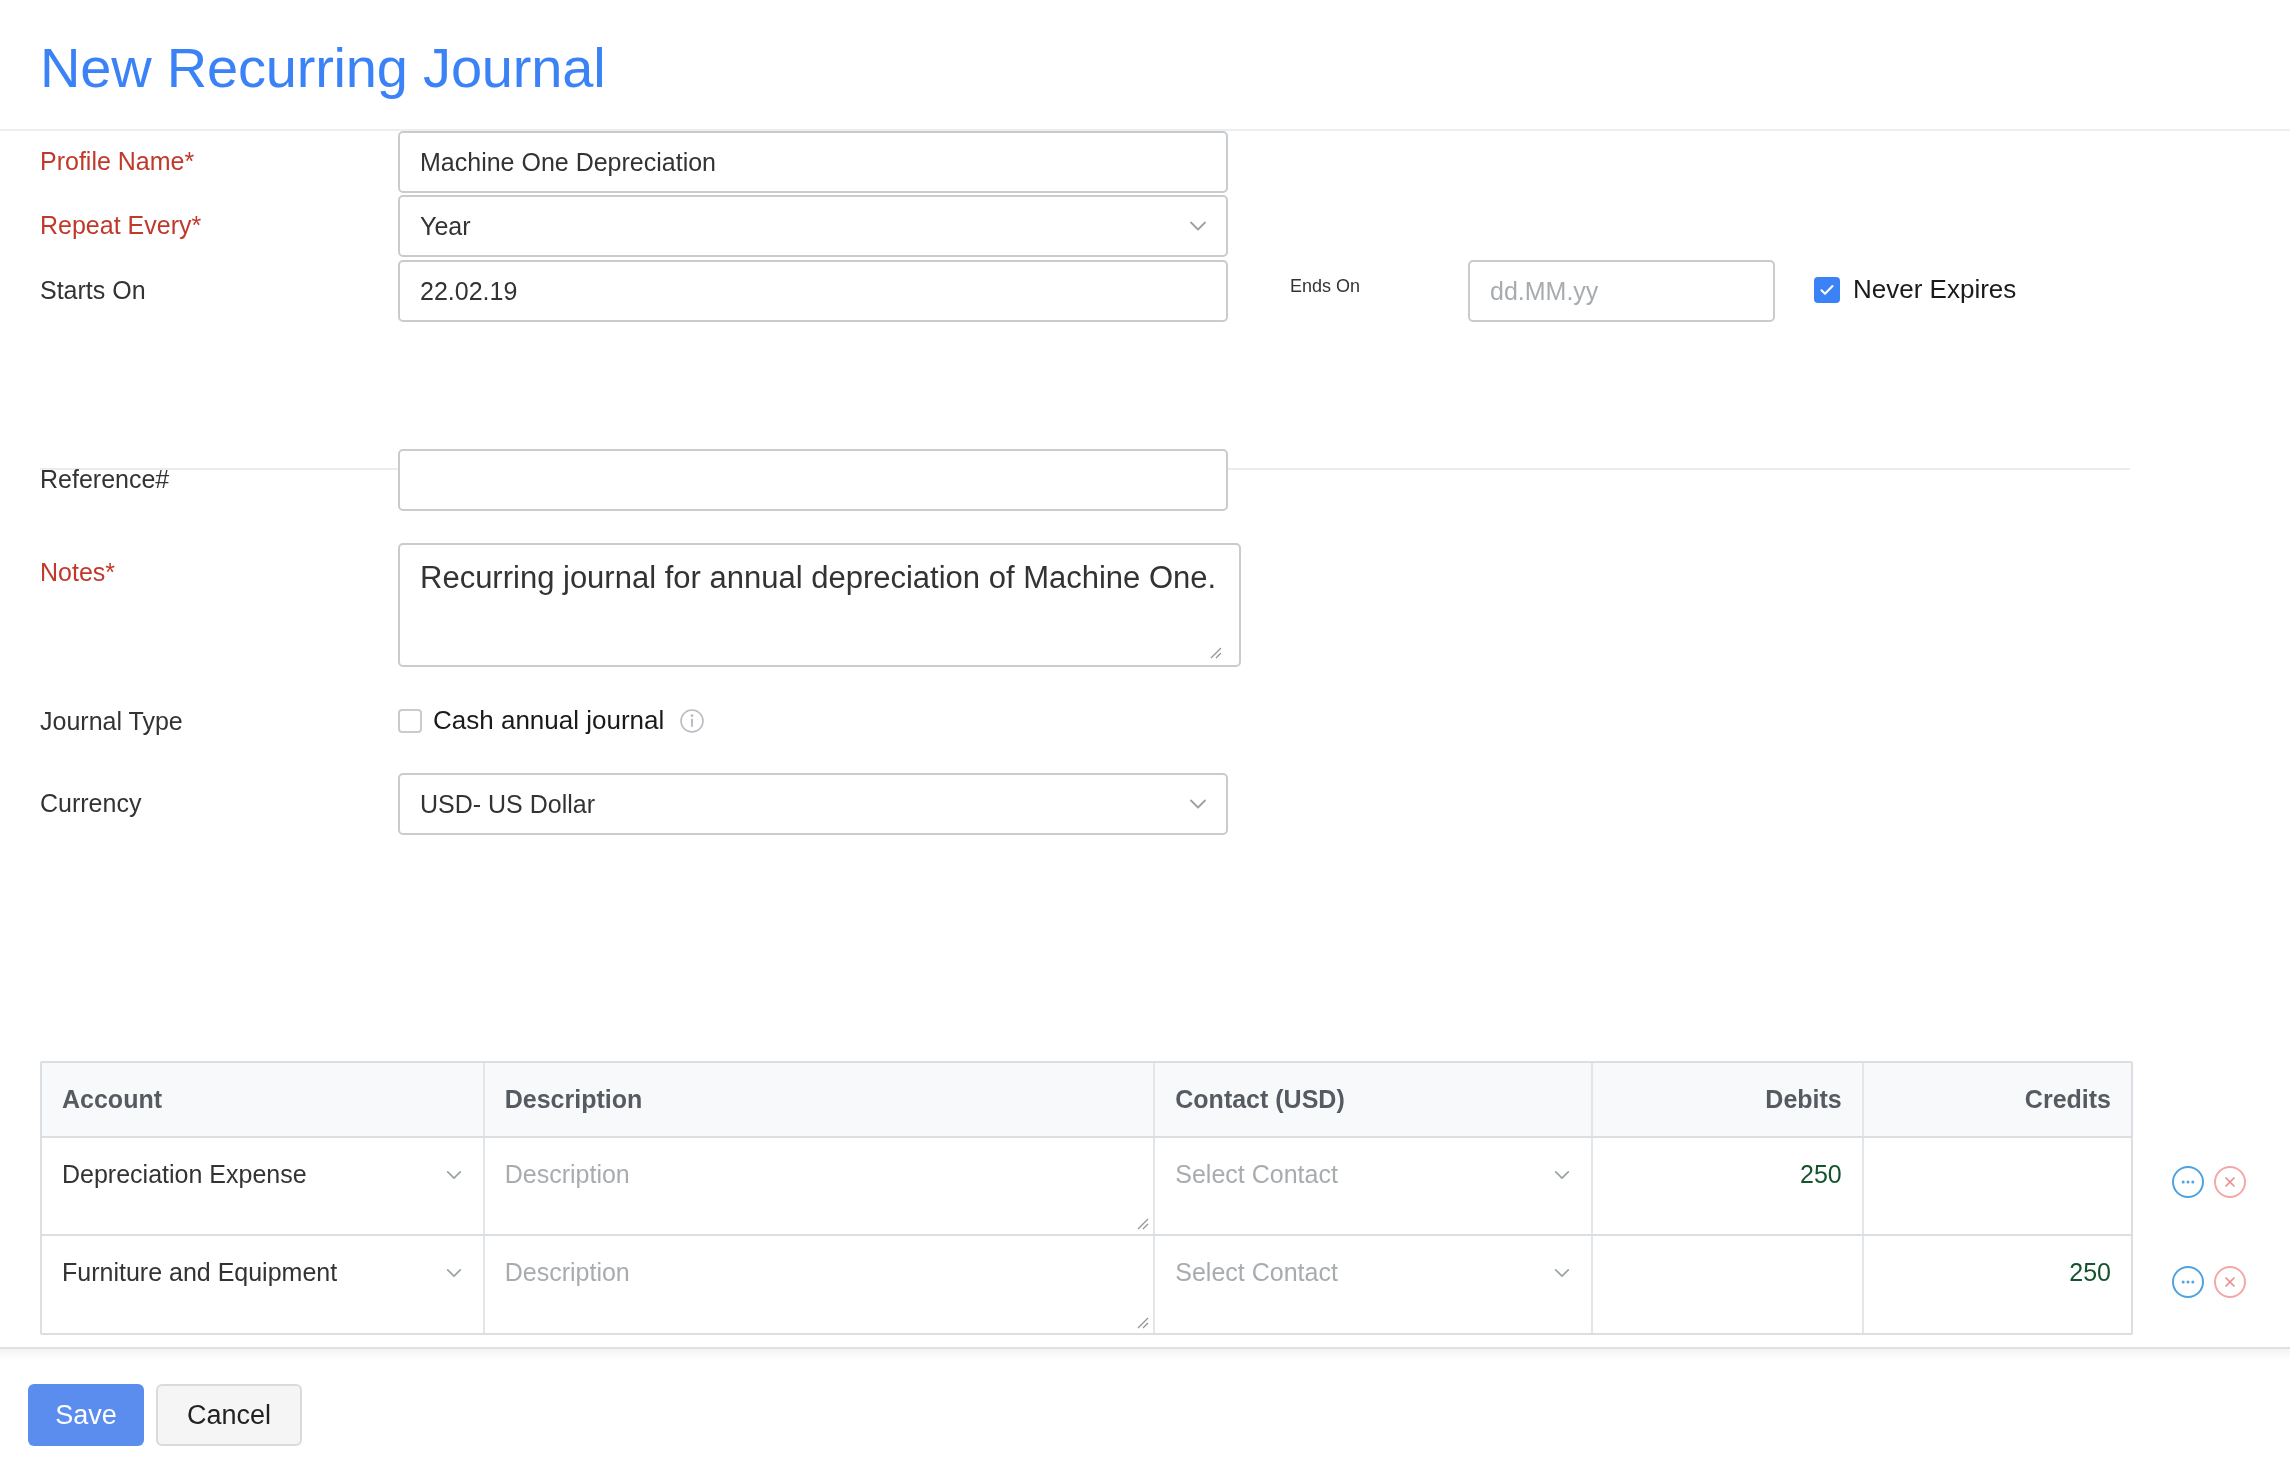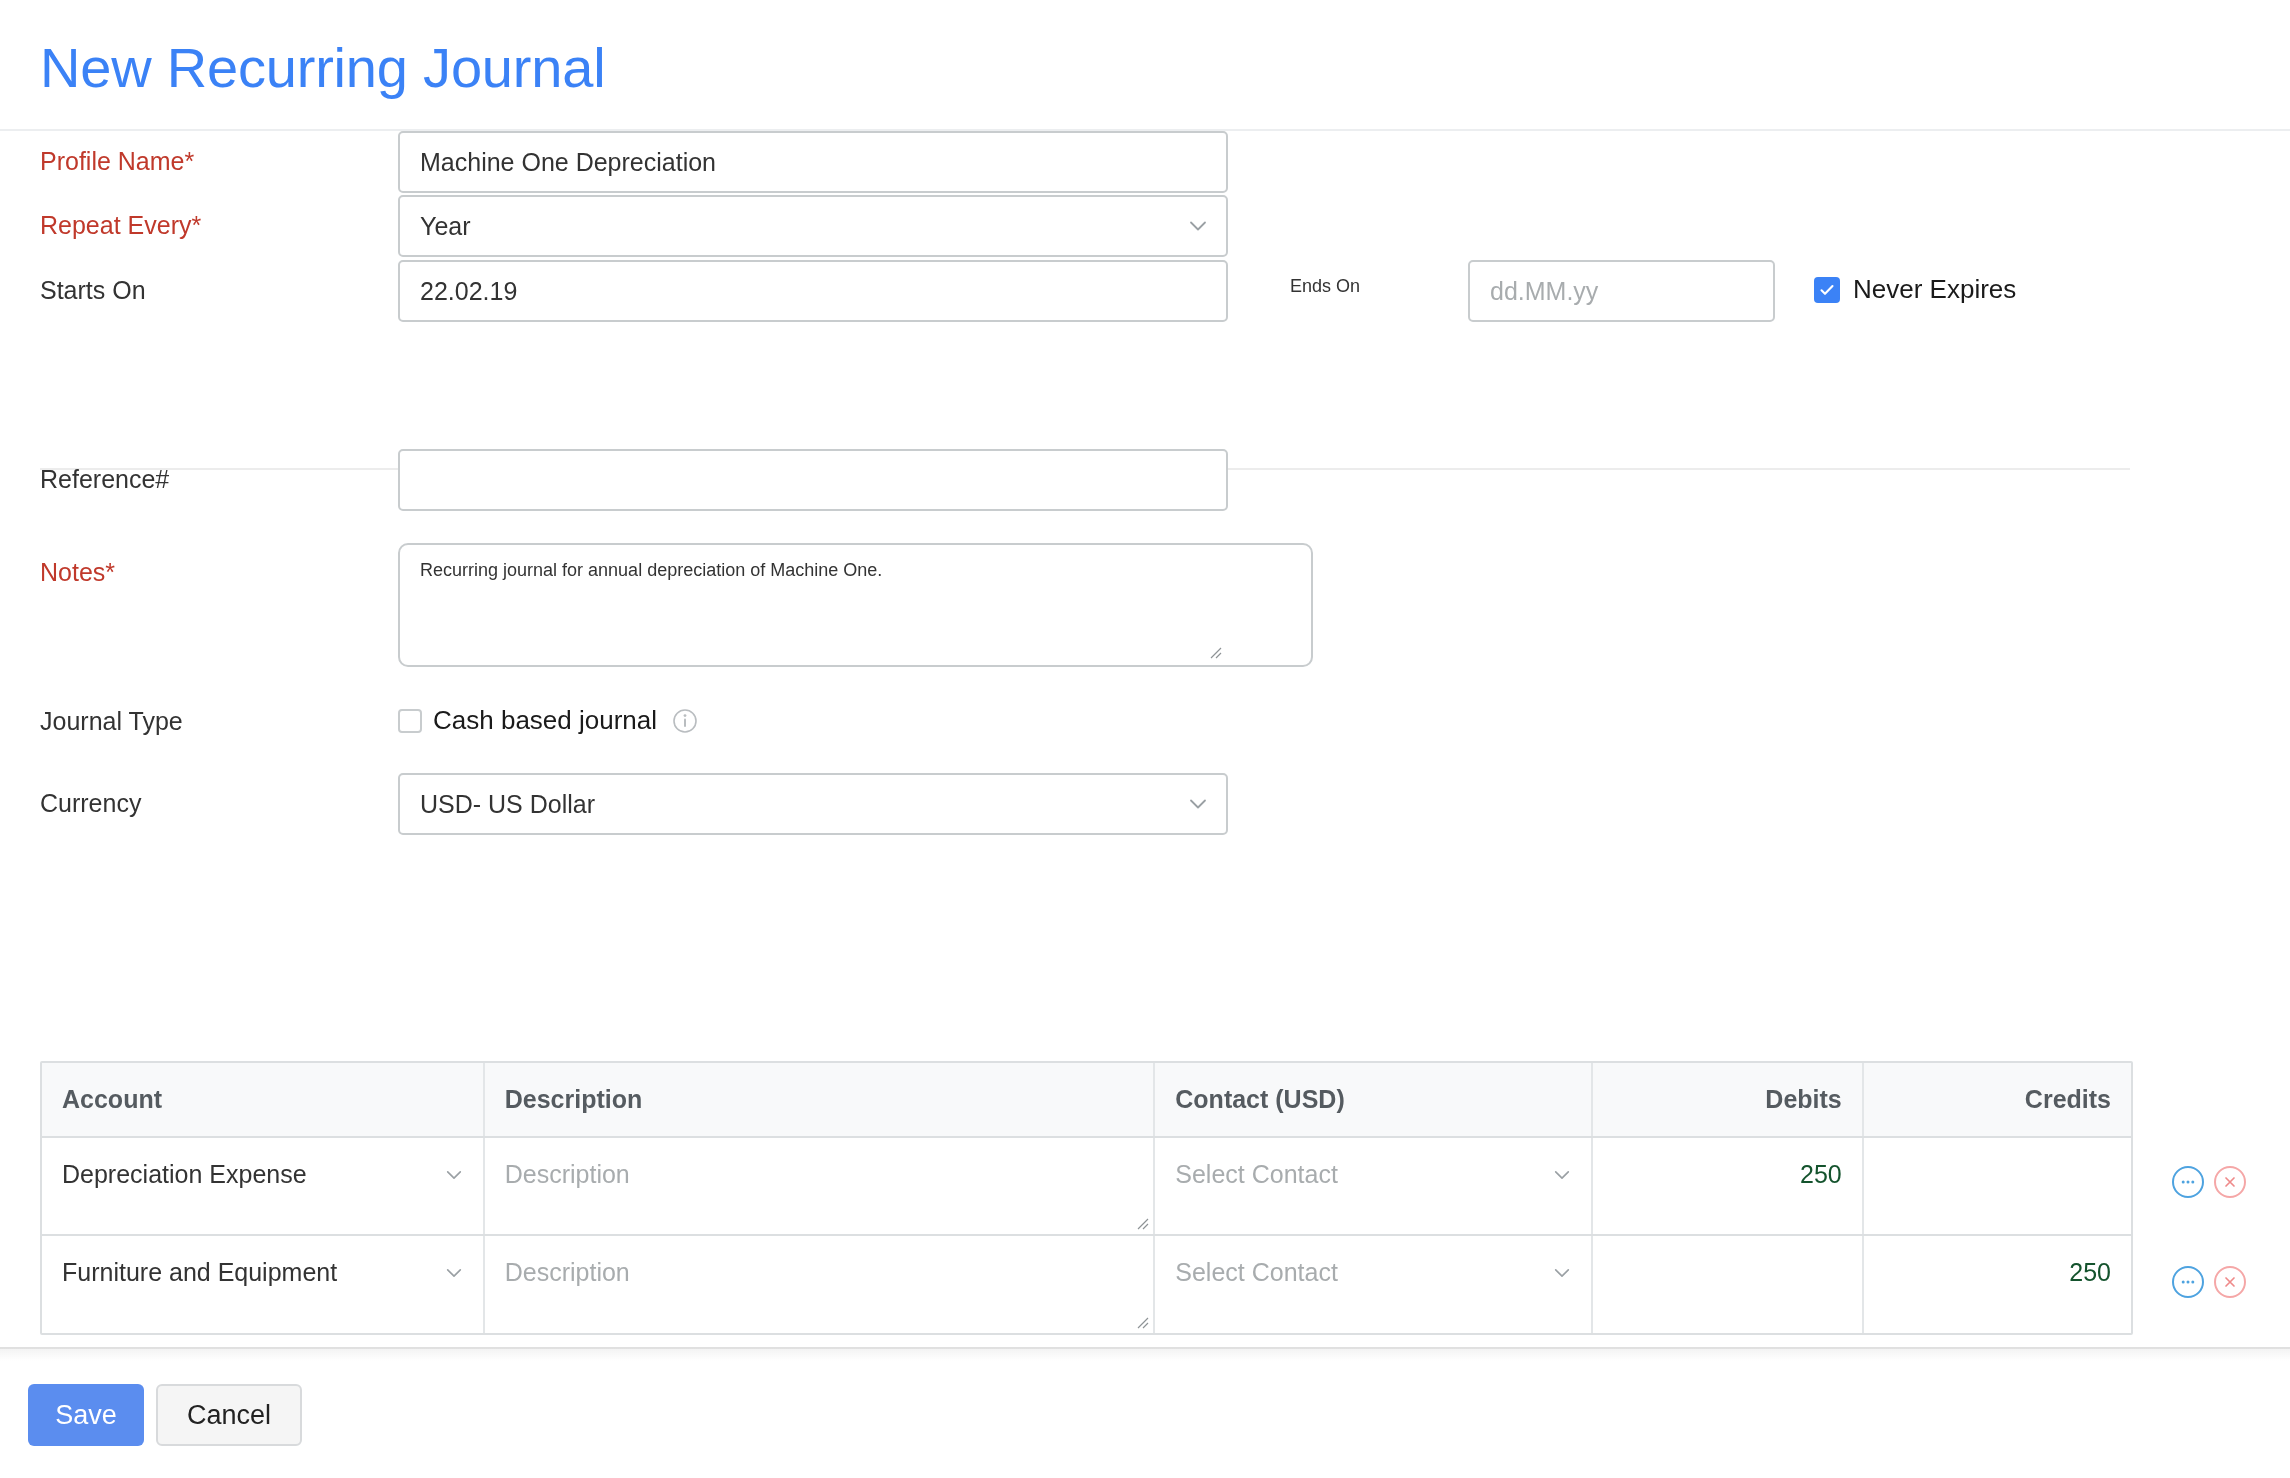--- a/index.html
+++ b/index.html
@@ -91,26 +91,26 @@
     width: 20px;
     height: 20px;
     pointer-events: none;
   }
 
   .chev-svg { display:block; }
 
   .textarea-ctrl {
     position: absolute;
     left: 398px;
-    width: 915px;
+    width: 843px;
     height: 124px;
     border: 2px solid #c8ccce;
-    border-radius: 10px;
+    border-radius: 5px;
     background: #ffffff;
-    font-size: 18px;
+    font-size: 31px;
     color: #333333;
     padding: 14px 20px;
     line-height: 1.25;
     overflow: hidden;
   }
   .resize-grip {
     position: absolute;
     right: 4px;
     bottom: 2px;
     width: 16px;
@@ -402,21 +402,21 @@
         <svg width="16" height="16" viewBox="0 0 16 16">
             <path d="M15 5 L5 15 M15 10 L10 15" stroke="#8e9396" stroke-width="1.2" fill="none"></path>
           </svg>
       </span>
     </div>
 
     <div class="field-row" style="height:48px; margin-top:30px;">
       <div class="field-label" style="top:10px;">Journal Type</div>
       <div class="jt-wrap" style="top:8px;">
         <span class="cb-empty"></span>
-        <span class="jt-label">Cash based journal</span>
+        <span class="jt-label">Cash annual journal</span>
         <span class="info-icon">
           <svg width="26" height="26" viewBox="0 0 26 26">
             <circle cx="13" cy="13" r="11" fill="none" stroke="#b9bdc0" stroke-width="1.6"></circle>
             <circle cx="13" cy="7.6" r="1.4" fill="#b9bdc0"></circle>
             <rect x="12" y="10.6" width="2" height="8.4" rx="1" fill="#b9bdc0"></rect>
           </svg>
         </span>
       </div>
     </div>
 

